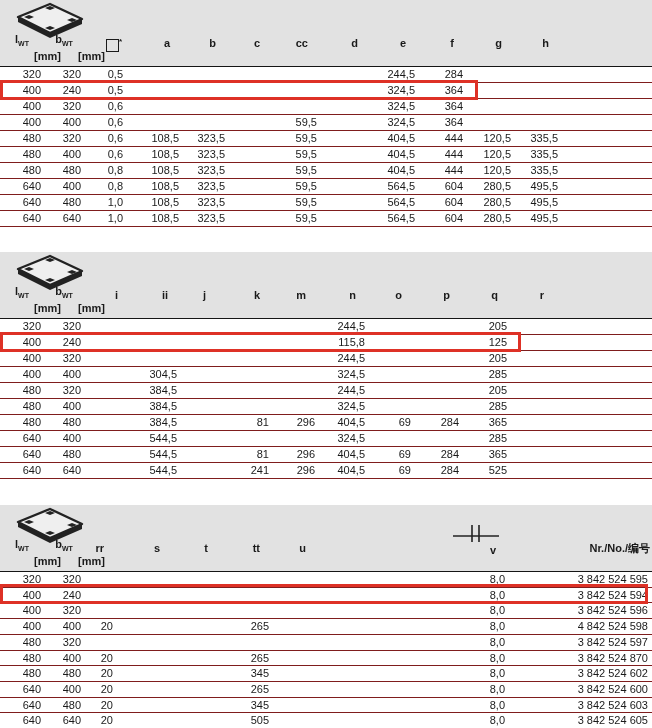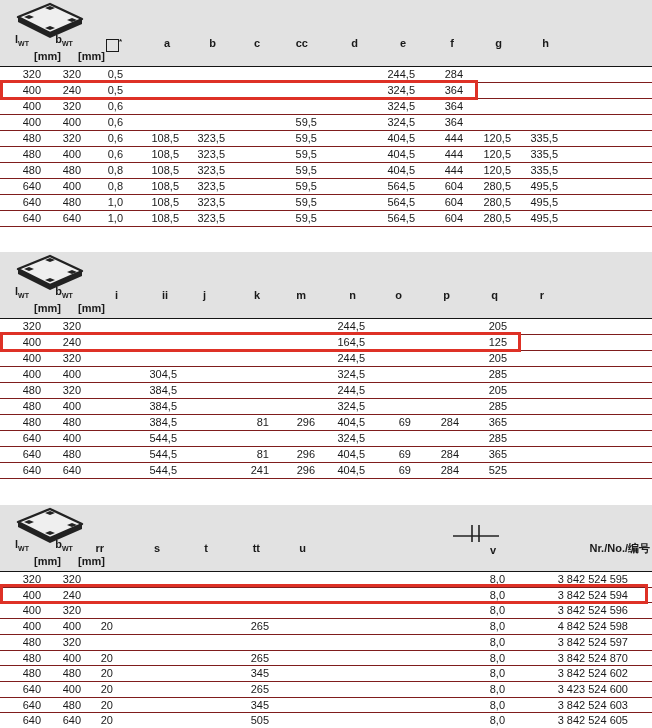--- a/index.html
+++ b/index.html
@@ -21,21 +21,21 @@
   .lbcell{text-align:center !important;}
   .lb-line{line-height:13px;}
   .lb-line sub{font-size:7px;}
   .unit{line-height:13px;margin-bottom:3px;padding-left:34px;}
   tbody td{
     height:15px;line-height:15px;text-align:right;
     padding:0 3px 0 0;font-size:11px;white-space:nowrap;
   }
   tbody tr{border-bottom:1px solid #7f1d1d;border-radius:6px;}
   .t3 tbody td{height:14.7px;line-height:14.7px;}
-  .t3 tbody td:last-child{padding-right:24px;}
+  .t3 tbody td:last-child{padding-right:4px;}
   td.fill,th.fill{padding:0;}
   
   .pallet{position:absolute;left:12px;top:1px;width:76px;height:44px;}
   
   .hl{position:absolute;left:0;border:3px solid #de3126;box-sizing:border-box;
       background:transparent;pointer-events:none;}
   .hl1{top:80px;height:20px;width:478px;}
   .hl2{top:80px;height:20px;width:521px;}
   .hl3{top:79px;height:20px;width:648px;}
   
@@ -360,21 +360,21 @@
           <td class="fill"></td>
         </tr>
         <tr>
           <td>400</td>
           <td>240</td>
           <td></td>
           <td></td>
           <td></td>
           <td></td>
           <td></td>
-          <td>164,5</td>
+          <td>115,8</td>
           <td></td>
           <td></td>
           <td>125</td>
           <td></td>
           <td class="fill"></td>
         </tr>
         <tr>
           <td>400</td>
           <td>320</td>
           <td></td>
@@ -640,21 +640,21 @@
         </tr>
         <tr>
           <td>640</td>
           <td>400</td>
           <td>20</td>
           <td></td>
           <td></td>
           <td>265</td>
           <td></td>
           <td>8,0</td>
-          <td>3 423 524 600</td>
+          <td>3 842 524 600</td>
         </tr>
         <tr>
           <td>640</td>
           <td>480</td>
           <td>20</td>
           <td></td>
           <td></td>
           <td>345</td>
           <td></td>
           <td>8,0</td>

